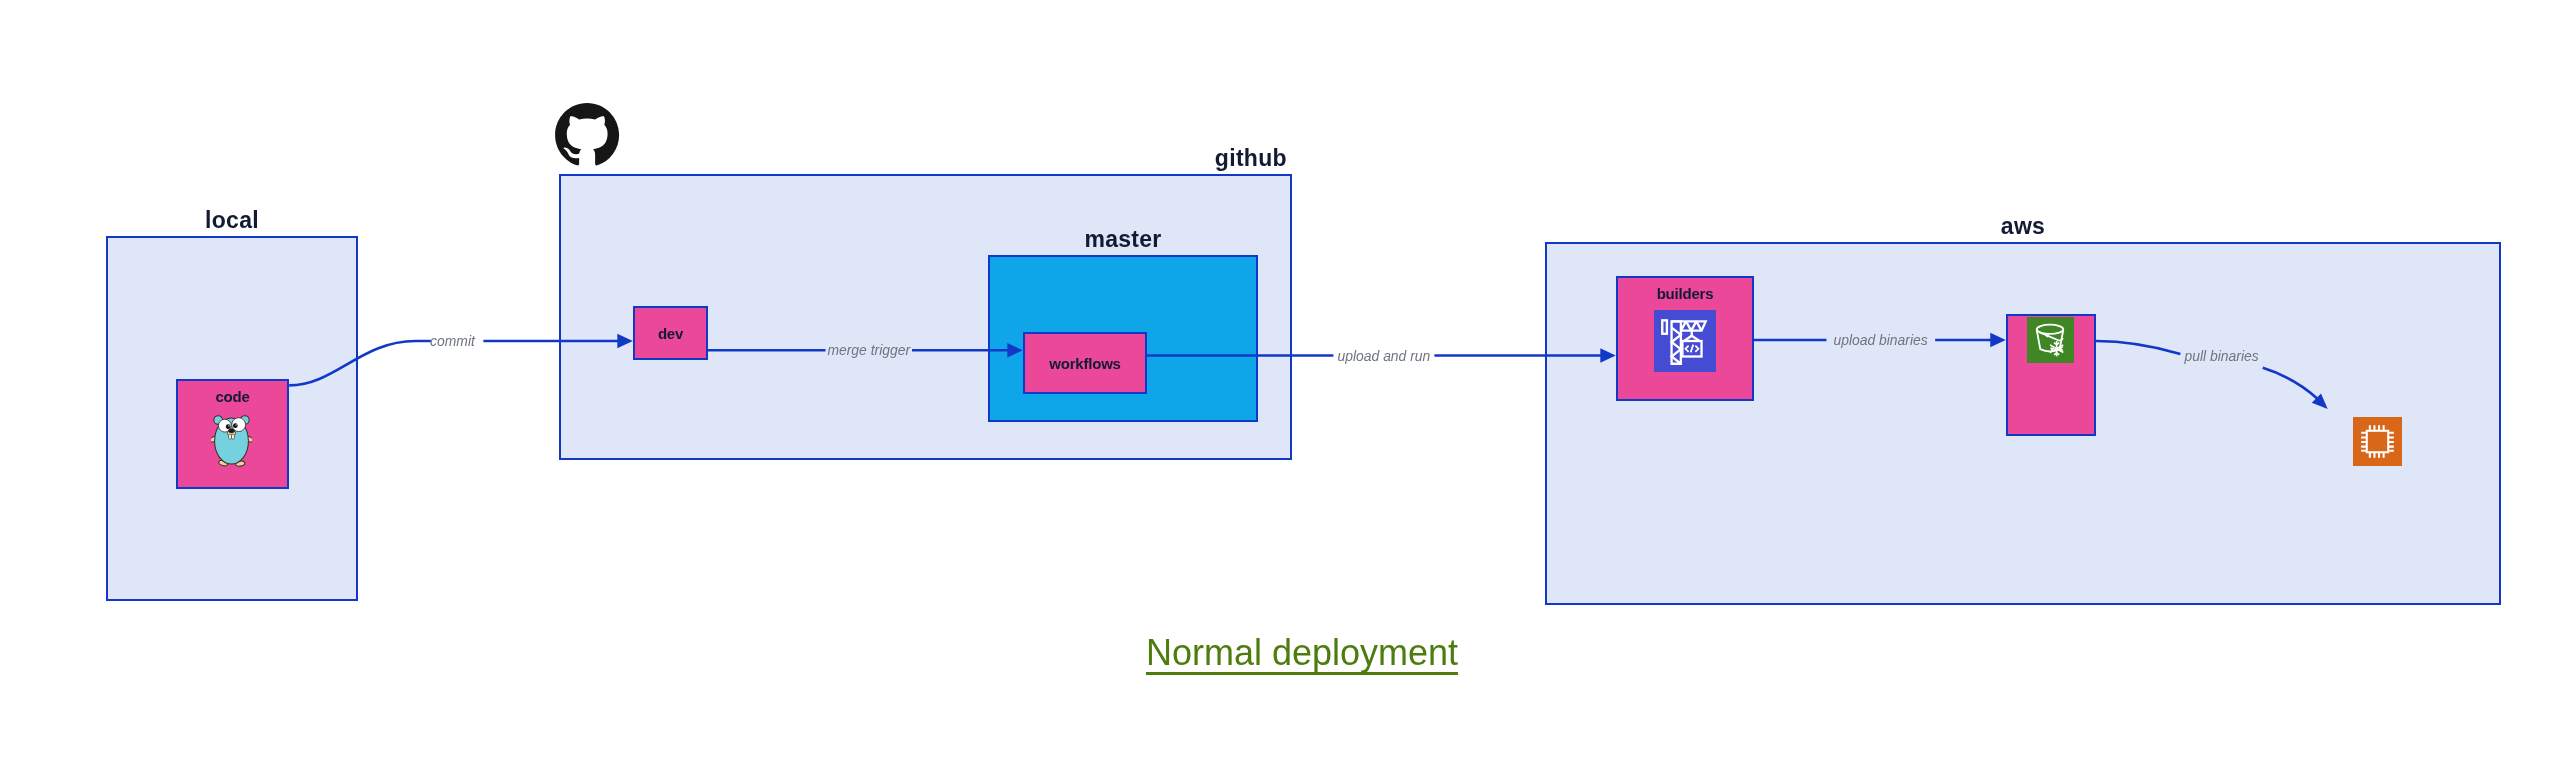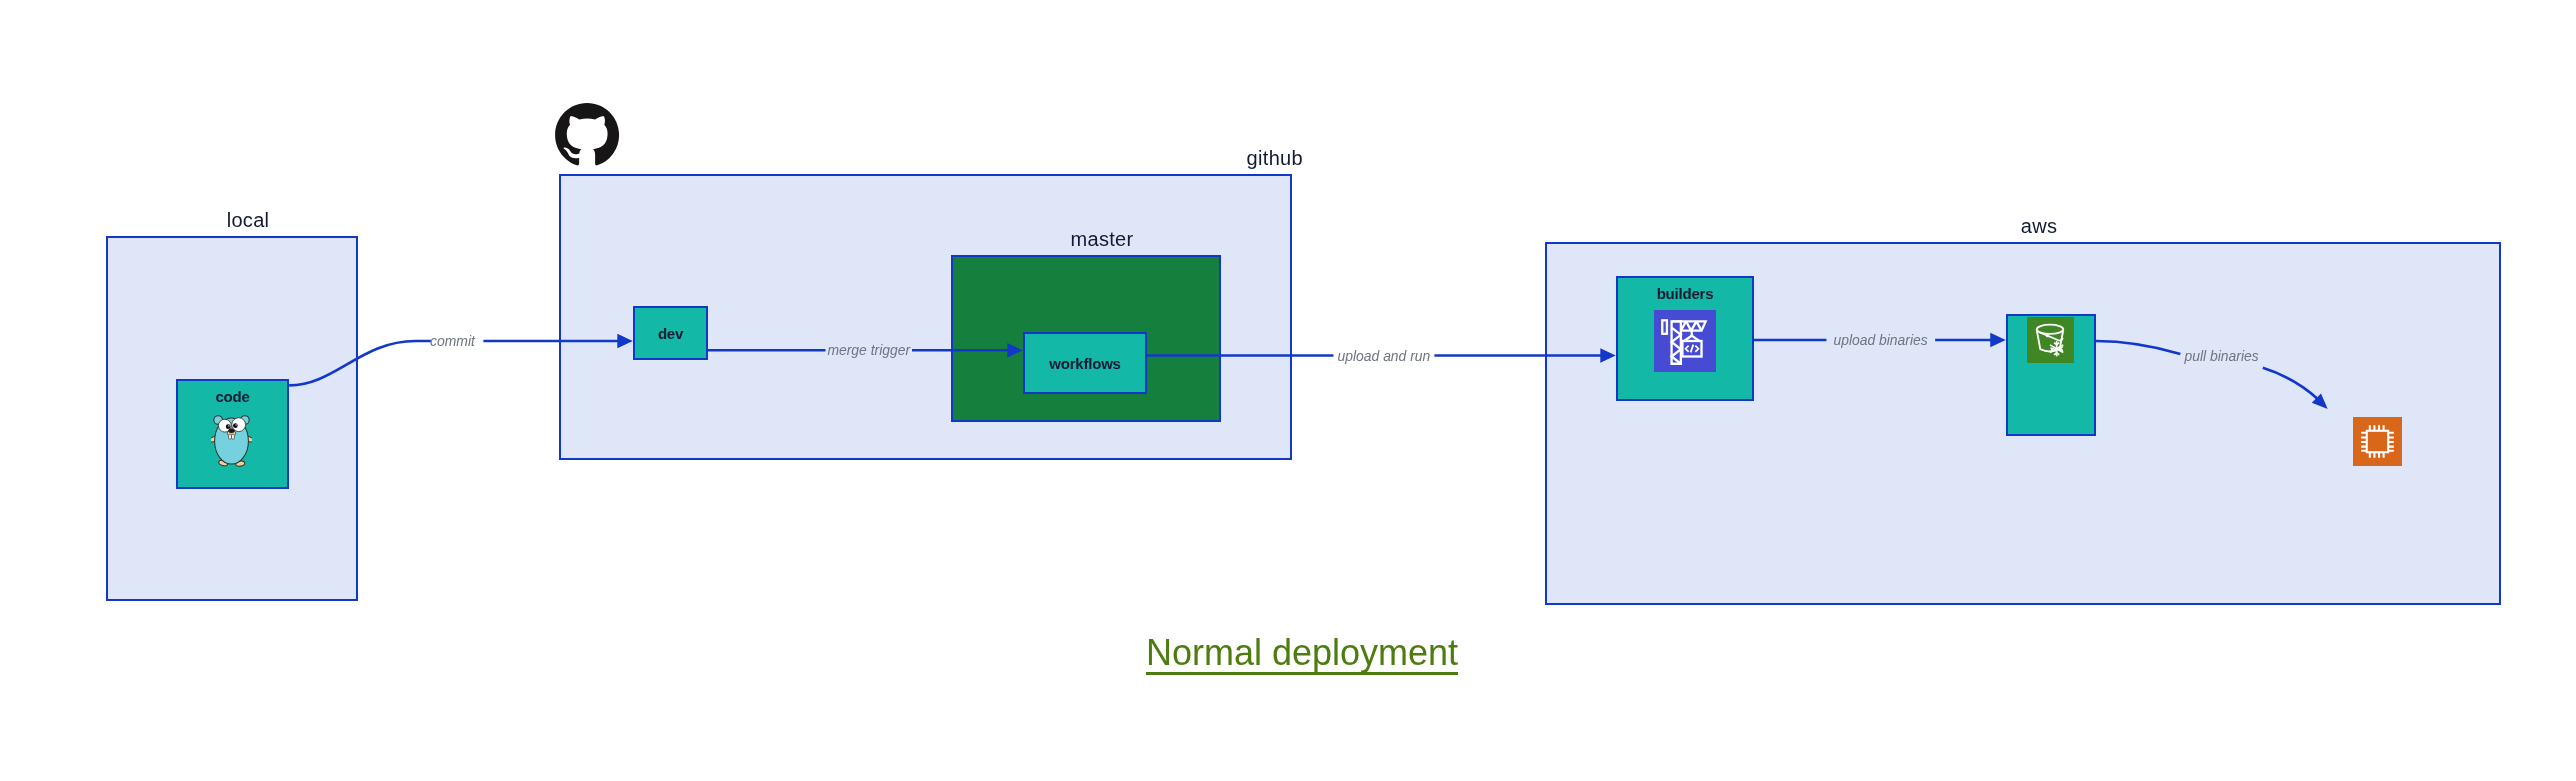--- a/index.html
+++ b/index.html
@@ -1,27 +1,27 @@
 <!DOCTYPE html>
 <html style="font-size:8.2px"><head>
 <meta charset="utf-8">
 <style>
   html,body{margin:0;padding:0;background:#ffffff;}
   body{width:2604px;height:781px;font-family:"Liberation Sans",sans-serif;}
   .canvas{position:relative;width:2604px;height:781px;background:#ffffff;overflow:hidden;}
 
   
   .container{position:absolute;background:#dfe6f8;border:2.1px solid #1238c8;box-sizing:border-box;}
-  .container.master{background:#15803d;}
-  .clabel{position:absolute;top:-32px;left:16px;width:100%;text-align:center;
-          font-size:20px;line-height:28px;color:#131a33;letter-spacing:0.3px;}
+  .container.master{background:#0ea5e9;margin-left:37px;}
+  .clabel{position:absolute;top:-32px;left:0;width:100%;text-align:center;
+          font-size:23px;line-height:28px;color:#131a33;letter-spacing:0.3px;font-weight:bold;}
   .clabel.right{text-align:right;padding-right:3.1px;box-sizing:border-box;}
 
   
-  .node{position:absolute;background:#14b8a6;border:2.1px solid #1238c8;box-sizing:border-box;}
+  .node{position:absolute;background:#ec4899;border:2.1px solid #1238c8;box-sizing:border-box;}
   .node.centered{display:flex;align-items:center;justify-content:center;}
   .nlabel{font-weight:bold;font-size:15px;color:#131a33;letter-spacing:-0.2px;}
   .nlabel.top{position:absolute;top:7.2px;left:0;width:100%;text-align:center;}
 
   
   .icon{position:absolute;}
 
   
   svg.edges{position:absolute;left:0;top:0;pointer-events:none;}
   .edge path{stroke:#1238c8;stroke-width:5;fill:none;}

